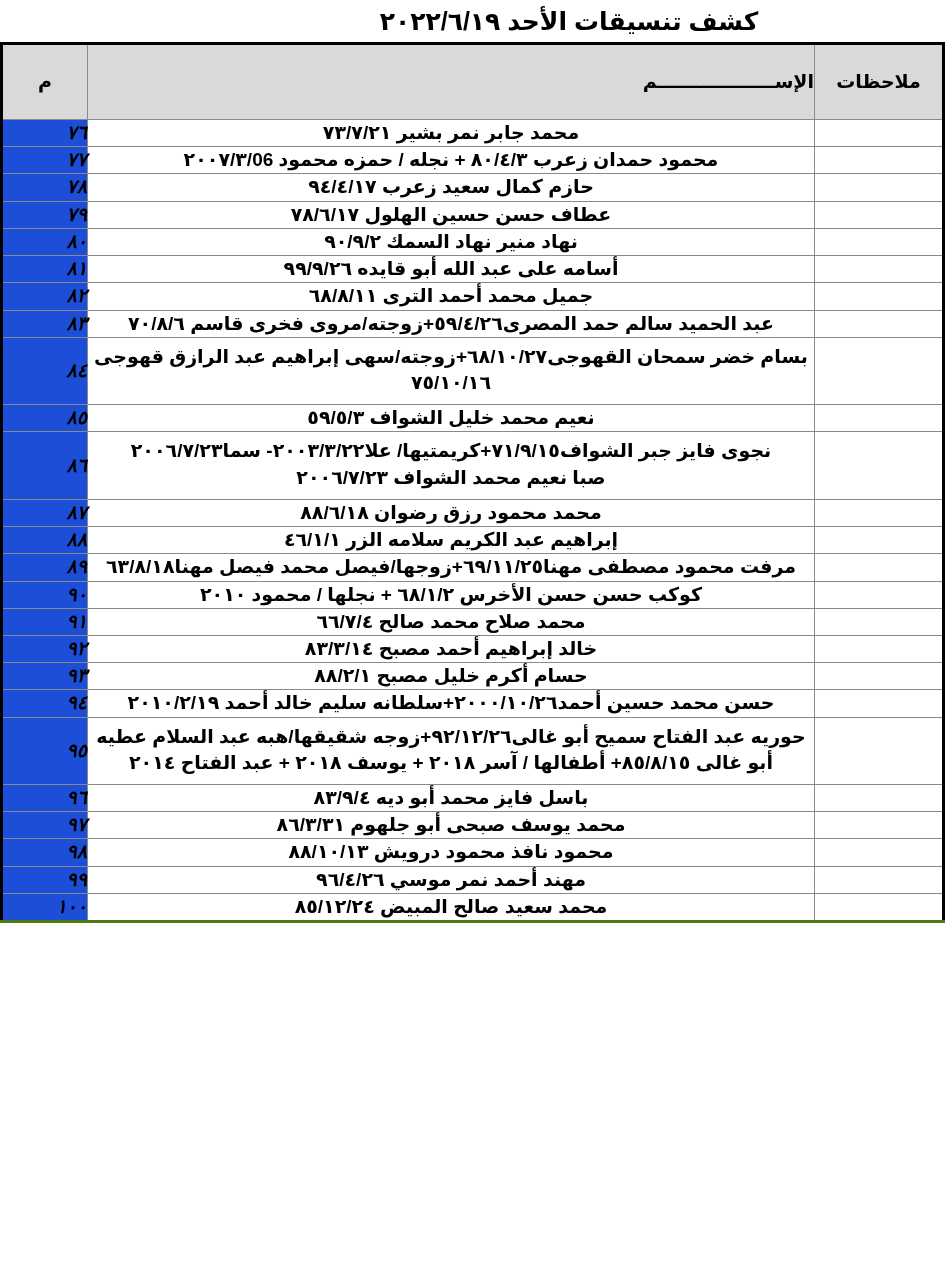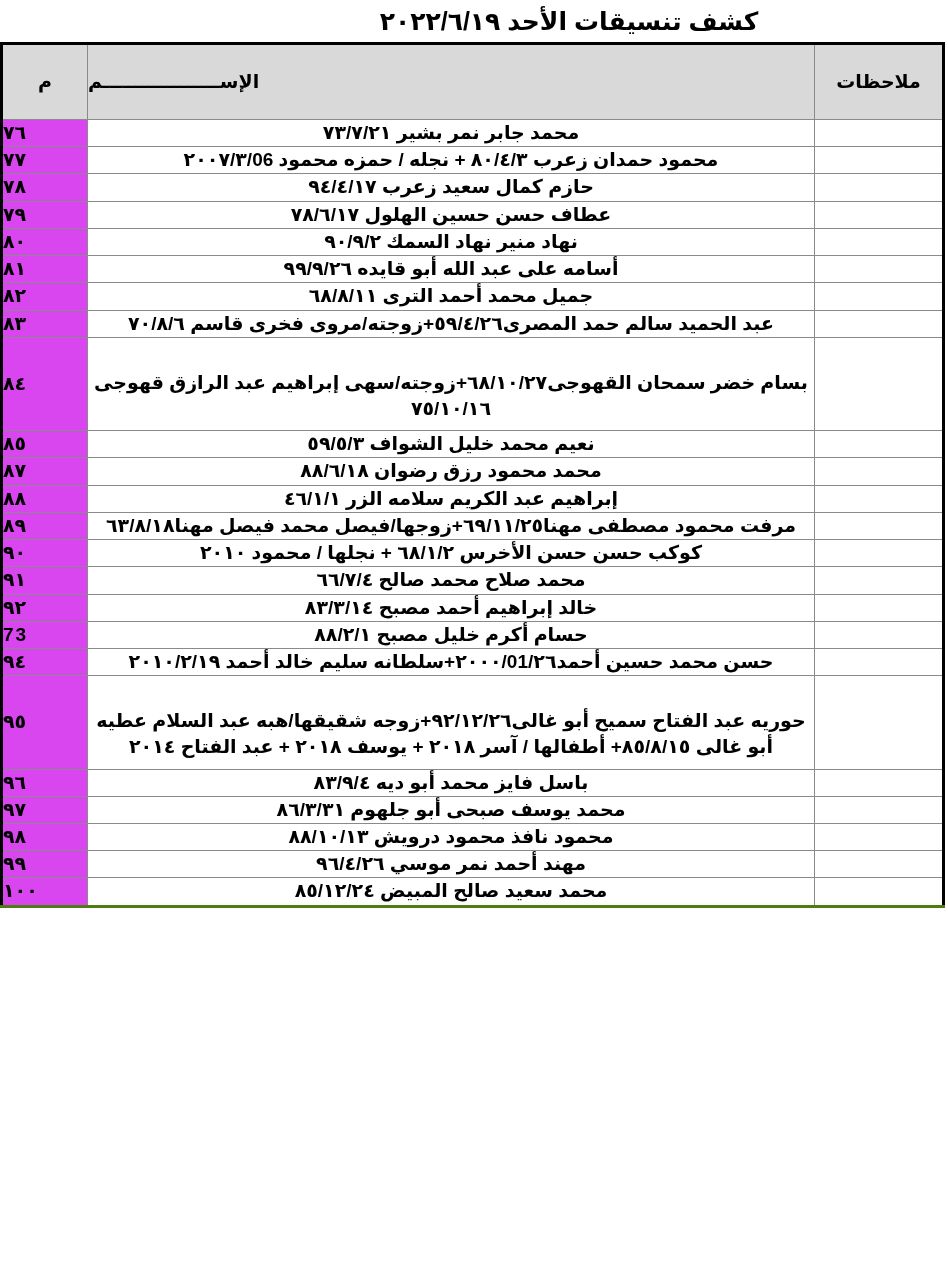--- a/index.html
+++ b/index.html
@@ -58,56 +58,57 @@
     border-top: 1px solid #6f6f6f;
   }
   th.h-num {
     font-size: 21px;
     text-align: center;
     border-right: 3px solid #000000;
     border-left: 4px solid #000000;
   }
   th.h-name {
     font-size: 24px;
-    text-align: left;
+    text-align: right;
     padding-bottom: 4px;
   }
   th.h-notes {
     font-size: 24px;
     text-align: center;
     border-left: 3px solid #000000;
     margin-left: 40px;
   }
   td.cell-num {
-    background: #d946ef;
-    text-align: left;
+    background: #1d4ed8;
+    text-align: right;
     font-size: 21px;
     letter-spacing: 2px;
     border-right: 3px solid #000000;
     border-left: 4px solid #000000;
     border-top: 1px solid #9a9a9a;
     border-bottom: 1px solid #9a9a9a;
     white-space: nowrap;
+    font-style: italic;
   }
   td.cell-name {
     background: #ffffff;
     text-align: center;
     padding: 3px 10px 5px 10px;
     border-top: 2px solid #8f8f8f;
     border-bottom: 2px solid #8f8f8f;
   }
   td.cell-notes {
     background: #ffffff;
     border-left: 3px solid #000000;
     border-top: 2px solid #8f8f8f;
     border-bottom: 2px solid #8f8f8f;
   }
   tbody tr:last-child td { border-bottom: 3px solid #4d7c0f; }
   .name-line { display: block; white-space: nowrap; }
-  .name-line.wrapped { white-space: normal; margin-top: 26px; }
+  .name-line.wrapped { white-space: normal; }
   tr.tall td.cell-name { padding-top: 6px; padding-bottom: 8px; }
 </style>
 </head>
 <body>
 
 <div class="page">
 
   <div class="doc-title">كشف تنسيقات الأحد ٢٠٢٢/٦/١٩</div>
 
   <table class="sheet">
@@ -187,20 +188,28 @@
           </td>
           <td class="cell-num">٨٤</td>
         </tr>
         <tr>
           <td class="cell-notes"></td>
           <td class="cell-name">
             <span class="name-line">نعيم محمد خليل الشواف ٥٩/٥/٣</span>
           </td>
           <td class="cell-num">٨٥</td>
         </tr>
+        <tr class="tall">
+          <td class="cell-notes"></td>
+          <td class="cell-name">
+            <span class="name-line wrapped">نجوى فايز جبر الشواف٧١/٩/١٥+كريمتيها/ علا٢٠٠٣/٣/٢٢- سما٢٠٠٦/٧/٢٣</span>
+            <span class="name-line">صبا نعيم محمد الشواف ٢٠٠٦/٧/٢٣</span>
+          </td>
+          <td class="cell-num">٨٦</td>
+        </tr>
         <tr>
           <td class="cell-notes"></td>
           <td class="cell-name">
             <span class="name-line">محمد محمود رزق رضوان ٨٨/٦/١٨</span>
           </td>
           <td class="cell-num">٨٧</td>
         </tr>
         <tr>
           <td class="cell-notes"></td>
           <td class="cell-name">
@@ -234,26 +243,26 @@
           <td class="cell-name">
             <span class="name-line">خالد إبراهيم أحمد مصبح ٨٣/٣/١٤</span>
           </td>
           <td class="cell-num">٩٢</td>
         </tr>
         <tr>
           <td class="cell-notes"></td>
           <td class="cell-name">
             <span class="name-line">حسام أكرم خليل مصبح ٨٨/٢/١</span>
           </td>
-          <td class="cell-num">73</td>
-        </tr>
-        <tr>
-          <td class="cell-notes"></td>
-          <td class="cell-name">
-            <span class="name-line">حسن محمد حسين أحمد٢٠٠٠/01/٢٦+سلطانه سليم خالد أحمد ٢٠١٠/٢/١٩</span>
+          <td class="cell-num">٩٣</td>
+        </tr>
+        <tr>
+          <td class="cell-notes"></td>
+          <td class="cell-name">
+            <span class="name-line">حسن محمد حسين أحمد٢٠٠٠/١٠/٢٦+سلطانه سليم خالد أحمد ٢٠١٠/٢/١٩</span>
           </td>
           <td class="cell-num">٩٤</td>
         </tr>
         <tr class="tall">
           <td class="cell-notes"></td>
           <td class="cell-name">
             <span class="name-line wrapped">حوريه عبد الفتاح سميح أبو غالى٩٢/١٢/٢٦+زوجه شقيقها/هبه عبد السلام عطيه أبو غالى ٨٥/٨/١٥+ أطفالها / آسر ٢٠١٨ + يوسف ٢٠١٨ + عبد الفتاح ٢٠١٤</span>
           </td>
           <td class="cell-num">٩٥</td>
         </tr>

